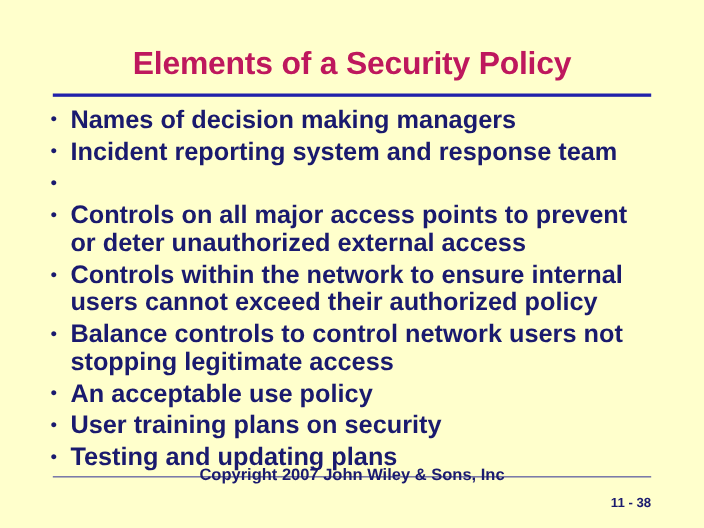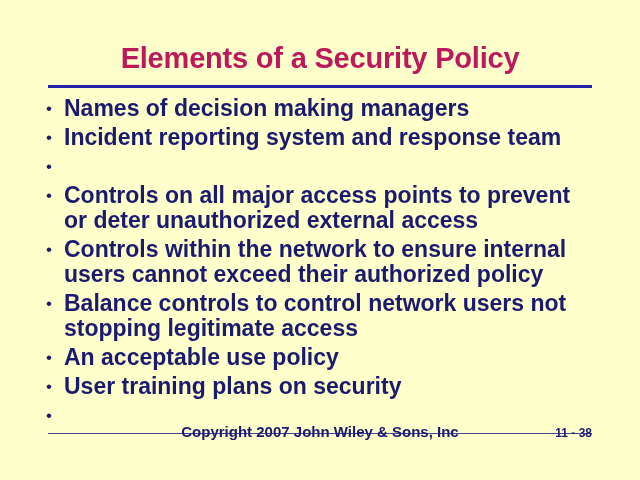--- a/index.html
+++ b/index.html
@@ -78,21 +78,21 @@
     bottom: 40px;
     left: 0;
     width: 640px;
     text-align: center;
     font-size: 15px;
     font-weight: bold;
     color: #1a1a6e;
   }
   .footer-page {
     position: absolute;
-    bottom: 40px;
+    bottom: 16px;
     right: 48px;
     font-size: 12px;
     font-weight: bold;
     color: #1a1a6e;
   }
 </style>
 </head>
 <body>
 
 <div class="slide">
@@ -136,20 +136,21 @@
       <span class="bullet-text">An acceptable use policy</span>
     </div>
 
     <div class="bullet">
       <span class="bullet-marker">•</span>
       <span class="bullet-text">User training plans on security</span>
     </div>
 
     <div class="bullet">
       <span class="bullet-marker">•</span>
+      <span class="bullet-text">Testing and updating plans</span>
     </div>
 
   </div>
 
   <div class="footer-rule"></div>
   <div class="footer-copyright">Copyright 2007 John Wiley &amp; Sons, Inc</div>
   <div class="footer-page">11 - 38</div>
 
 </div>
 

